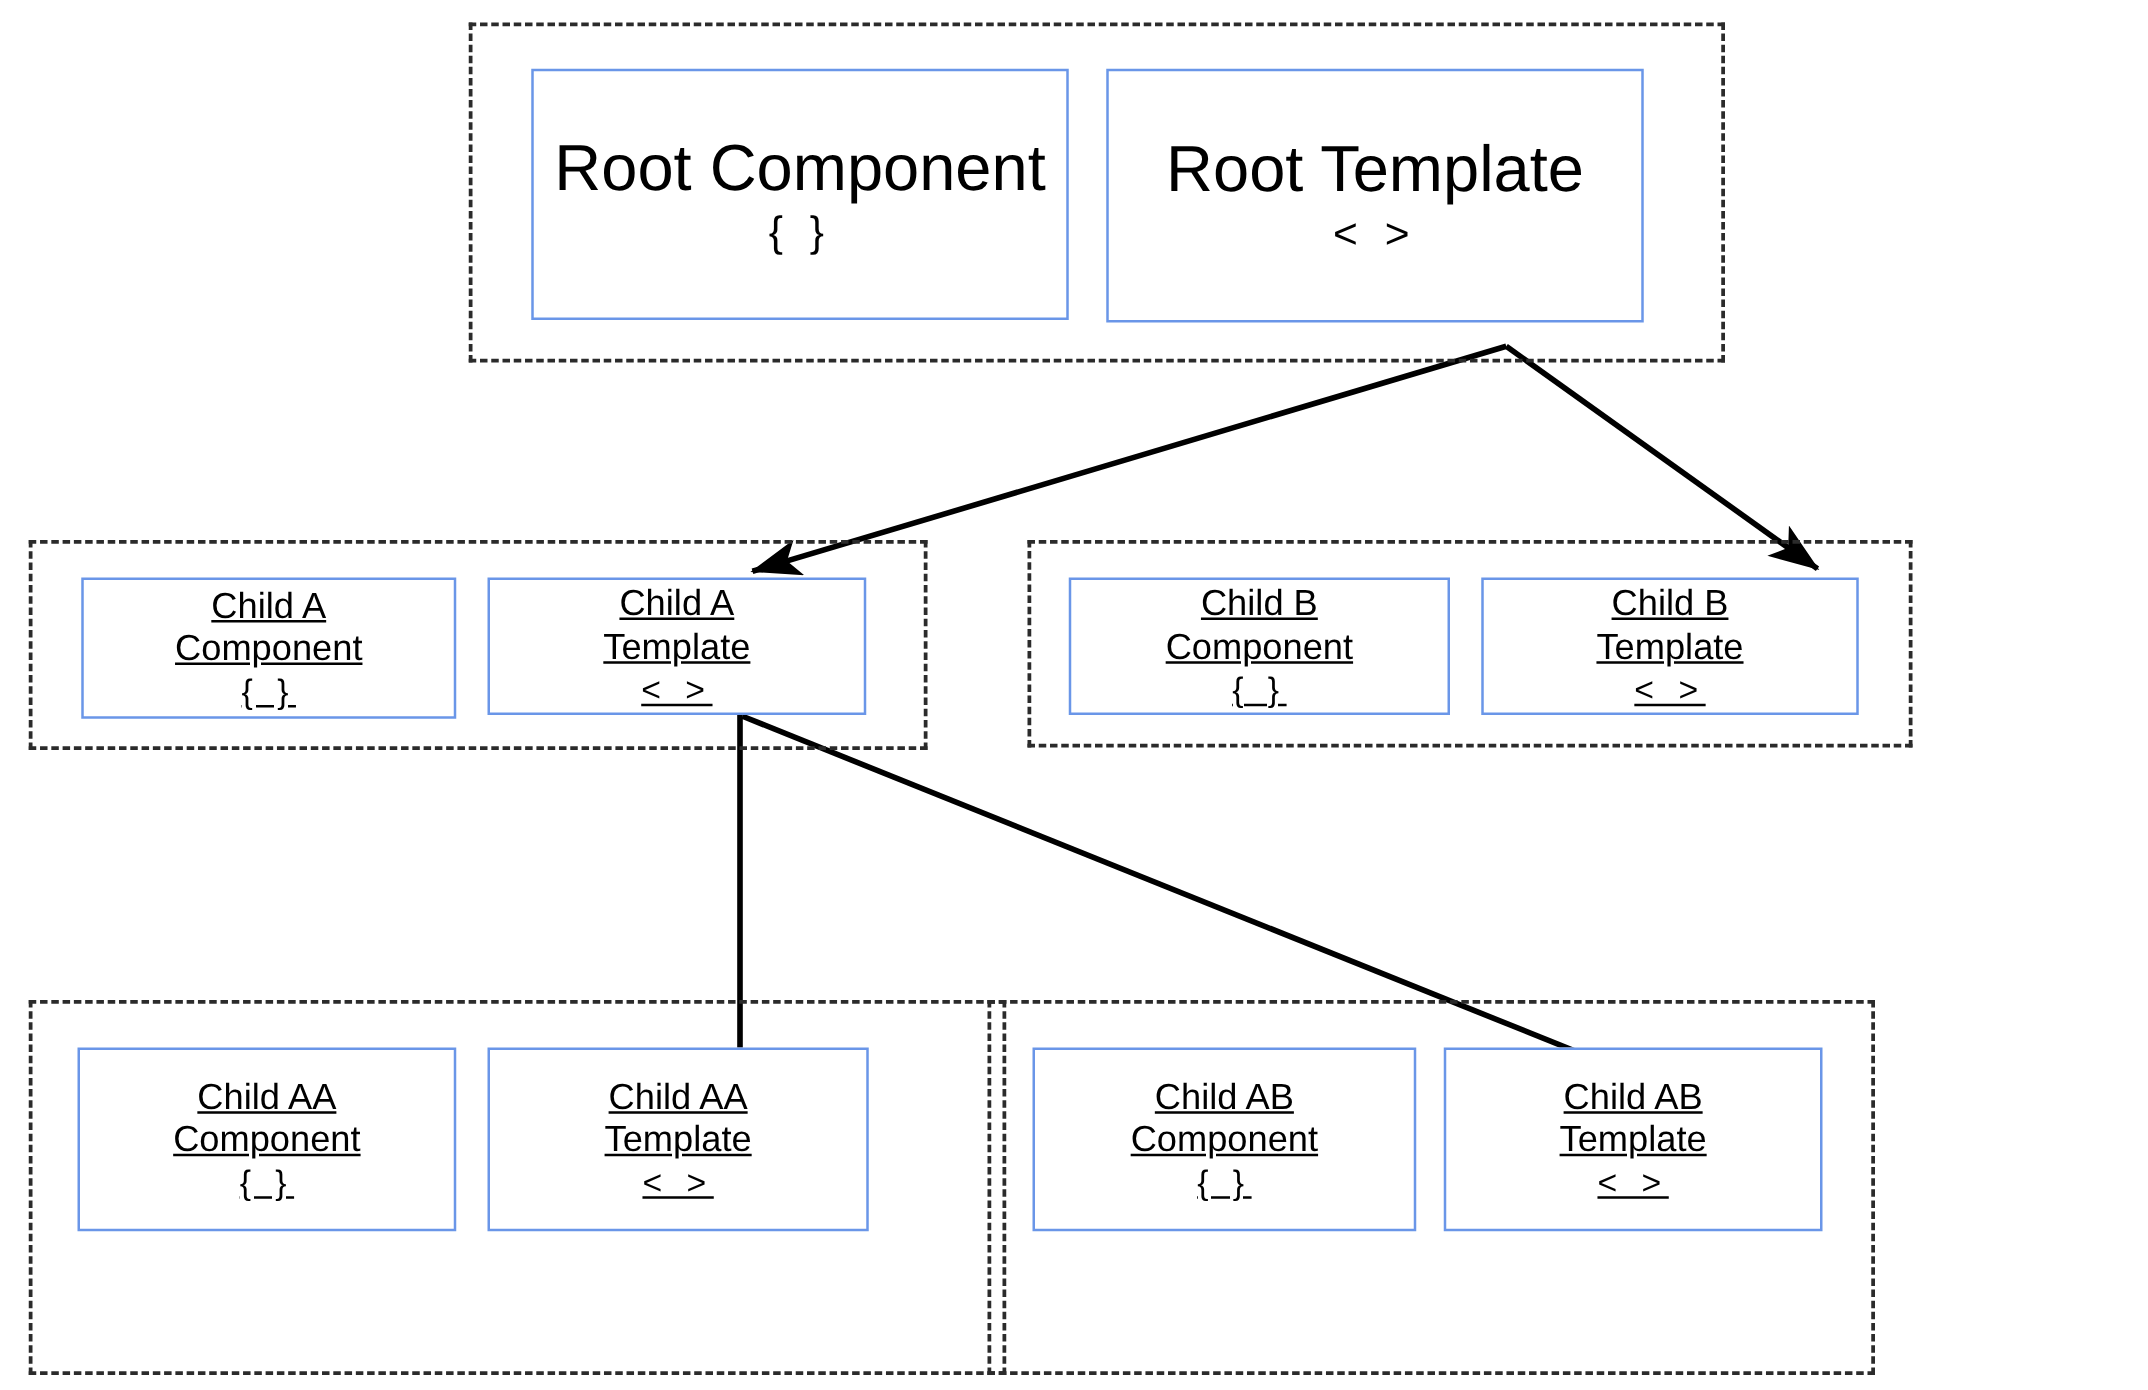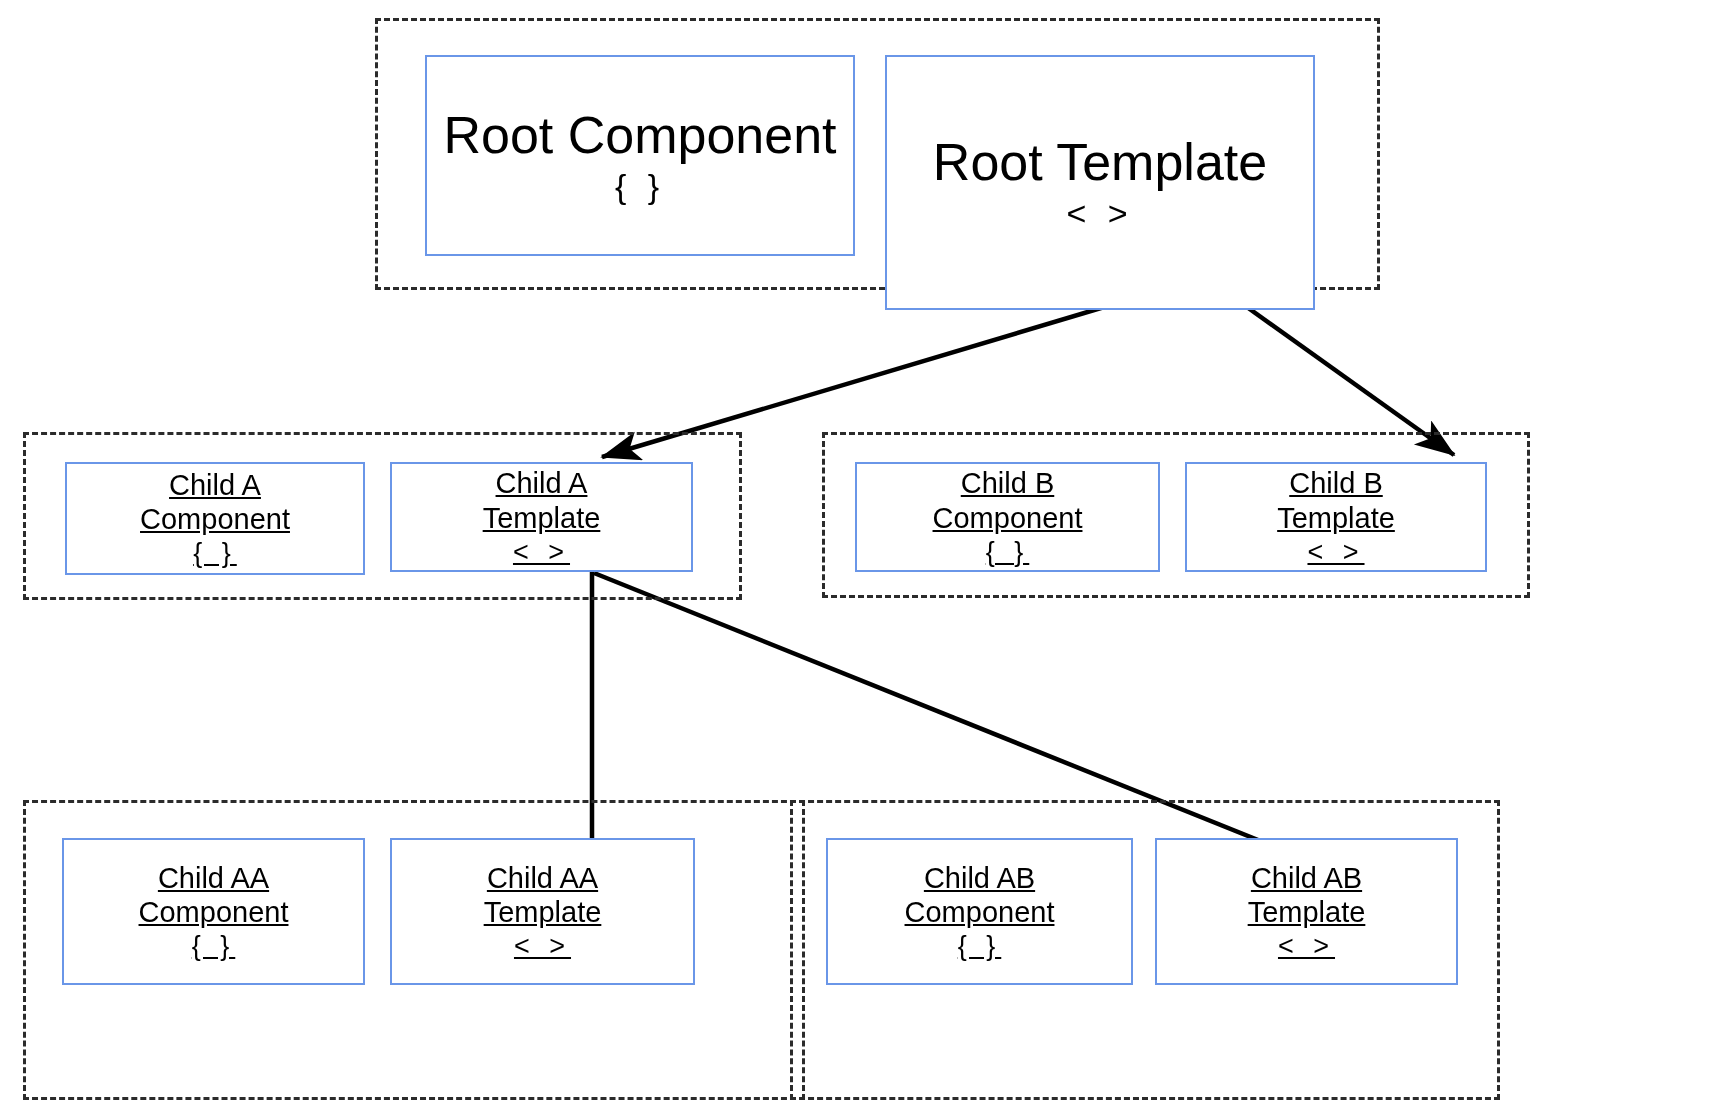--- a/index.html
+++ b/index.html
@@ -90,21 +90,21 @@
     <path d="M594,573 L1427,908" stroke="#000000" stroke-width="4.5" fill="none" marker-end="url(#ah)"></path>
   </svg>
 
   <div class="group" style="left:375px; top:18px; width:1005px; height:272px;"></div>
 
   <div class="node root-size" style="left:425px; top:55px; width:430px; height:201px;">
     <span class="line">Root Component</span>
     <span class="line sym">{ }</span>
   </div>
 
-  <div class="node root-size" style="left:885px; top:55px; width:430px; height:255px;">
+  <div class="node root-size" style="left:885px; top:55px; width:430px; height:203px;">
     <span class="line">Root Template</span>
     <span class="line sym">&lt; &gt;</span>
   </div>
 
   <div class="group" style="left:23px; top:432px; width:719px; height:168px;"></div>
 
   <div class="node child-size" style="left:65px; top:462px; width:300px; height:113px;">
     <span class="line">Child A</span>
     <span class="line">Component</span>
     <span class="line sym">{ }</span>

